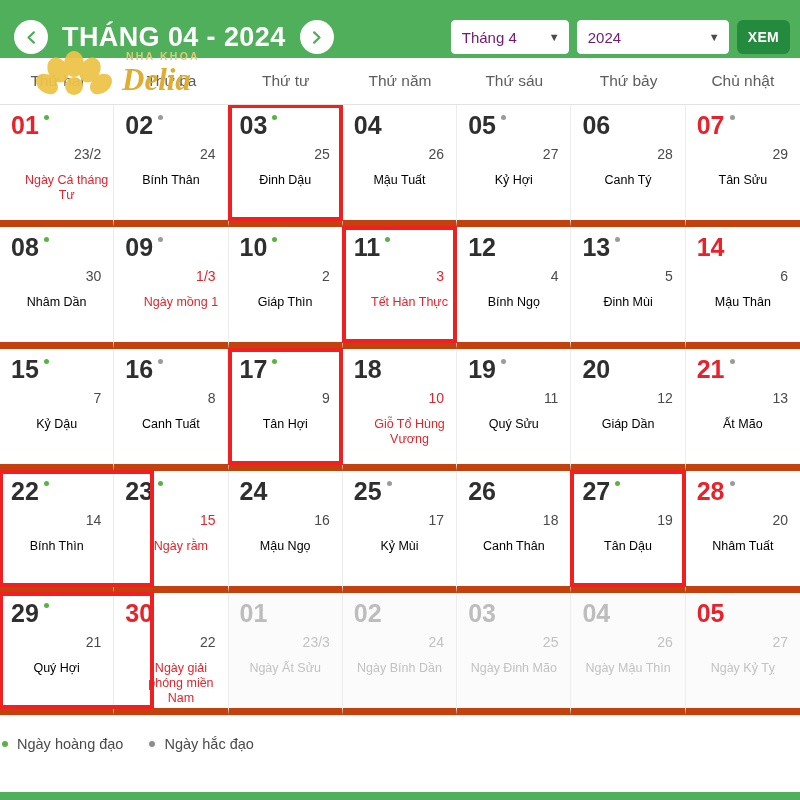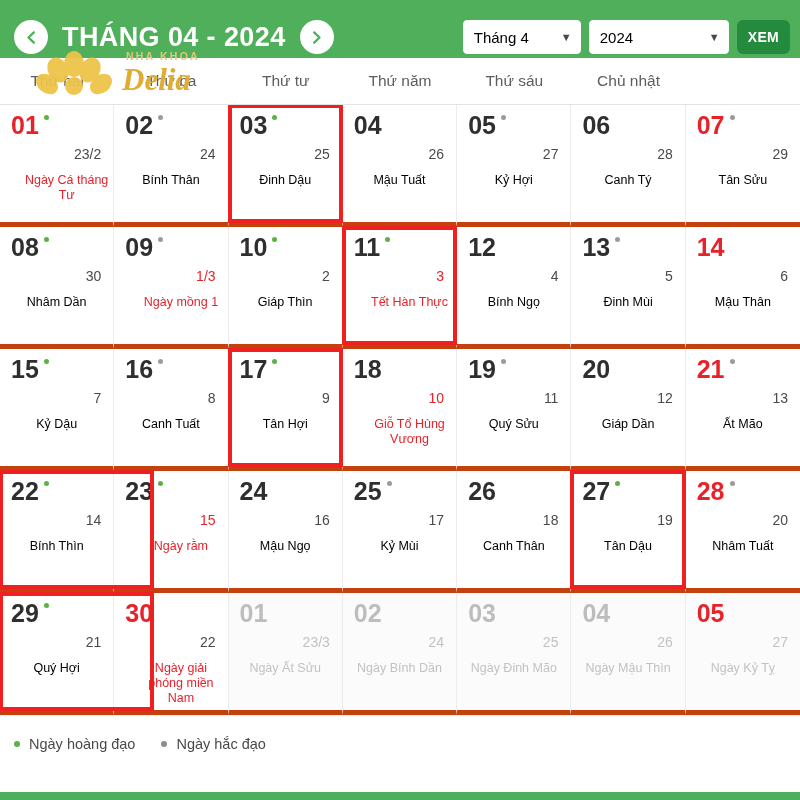--- a/index.html
+++ b/index.html
@@ -54,29 +54,29 @@
   .header-spacer { flex: 1 1 auto; }
 
   .sel {
     appearance: none;
     -webkit-appearance: none;
     background: #ffffff;
     border: 1px solid #ffffff;
     border-radius: 4px;
     height: 34px;
     font-size: 15px;
-    color: #000000;
+    color: #701a75;
     padding: 0 26px 0 10px;
     font-family: "Liberation Sans", sans-serif;
     cursor: pointer;
     box-sizing: border-box;
   }
   .sel-wrap { position: relative; margin-right: 8px; flex: 0 0 auto; }
   .sel-month { width: 118px; }
-  .sel-year  { width: 140px; }
+  .sel-year  { width: 152px; }
   .sel-caret {
     position: absolute;
     right: 9px;
     top: 50%;
     transform: translateY(-50%);
     pointer-events: none;
     color: #4a4a4a;
     font-size: 11px;
     line-height: 1;
   }
@@ -129,21 +129,21 @@
     display: grid;
     grid-template-columns: repeat(7, 1fr);
     grid-auto-rows: 122px;
     background: #ffffff;
     position: relative;
     z-index: 1;
   }
   .cell {
     position: relative;
     border-right: 1px solid #ececec;
-    border-bottom: 5px solid #c2410c;
+    border-bottom: 7px solid #c2410c;
     box-sizing: border-box;
     padding: 8px 11px 19px 11px;
     overflow: visible;
   }
   .cell:nth-child(7n) { border-right: none; }
   .cell.othermonth { background: #fbfbfb; }
 
   .cell .solar {
     font-size: 25px;
     font-weight: bold;
@@ -209,21 +209,21 @@
   
   .cell.boxed-wide::after {
     width: calc(100% + 42px);
   }
 
   
   .legend {
     display: flex;
     align-items: center;
     height: 56px;
-    padding-left: 14px;
+    padding-left: 2px;
     border-top: 1px solid #ececec;
     box-sizing: border-box;
   }
   .legend-item {
     display: flex;
     align-items: center;
     margin-right: 26px;
     font-size: 14.5px;
     color: #4a4a4a;
   }
@@ -292,20 +292,21 @@
     <text x="100" y="56" font-family="'Liberation Serif', serif" font-size="31" fill="#e0ad30" font-style="italic" font-weight="bold">Delia</text>
   </svg>
 </div>
 
 <div class="weekdays">
   <div class="weekday">Thứ hai</div>
   <div class="weekday">Thứ ba</div>
   <div class="weekday">Thứ tư</div>
   <div class="weekday">Thứ năm</div>
   <div class="weekday">Thứ sáu</div>
+  <div class="weekday">Thứ bảy</div>
   <div class="weekday">Chủ nhật</div>
 </div>
 
 <div class="grid" id="calendar-grid">
     <div class="cell red"><span class="solar">01</span><span class="dot good"></span><div class="lunar">23/2</div><div class="note red">Ngày Cá tháng Tư</div></div>
     <div class="cell"><span class="solar">02</span><span class="dot bad"></span><div class="lunar">24</div><div class="note">Bính Thân</div></div>
     <div class="cell boxed"><span class="solar">03</span><span class="dot good"></span><div class="lunar">25</div><div class="note">Đinh Dậu</div></div>
     <div class="cell"><span class="solar">04</span><div class="lunar">26</div><div class="note">Mậu Tuất</div></div>
     <div class="cell"><span class="solar">05</span><span class="dot bad"></span><div class="lunar">27</div><div class="note">Kỷ Hợi</div></div>
     <div class="cell"><span class="solar">06</span><div class="lunar">28</div><div class="note">Canh Tý</div></div>

